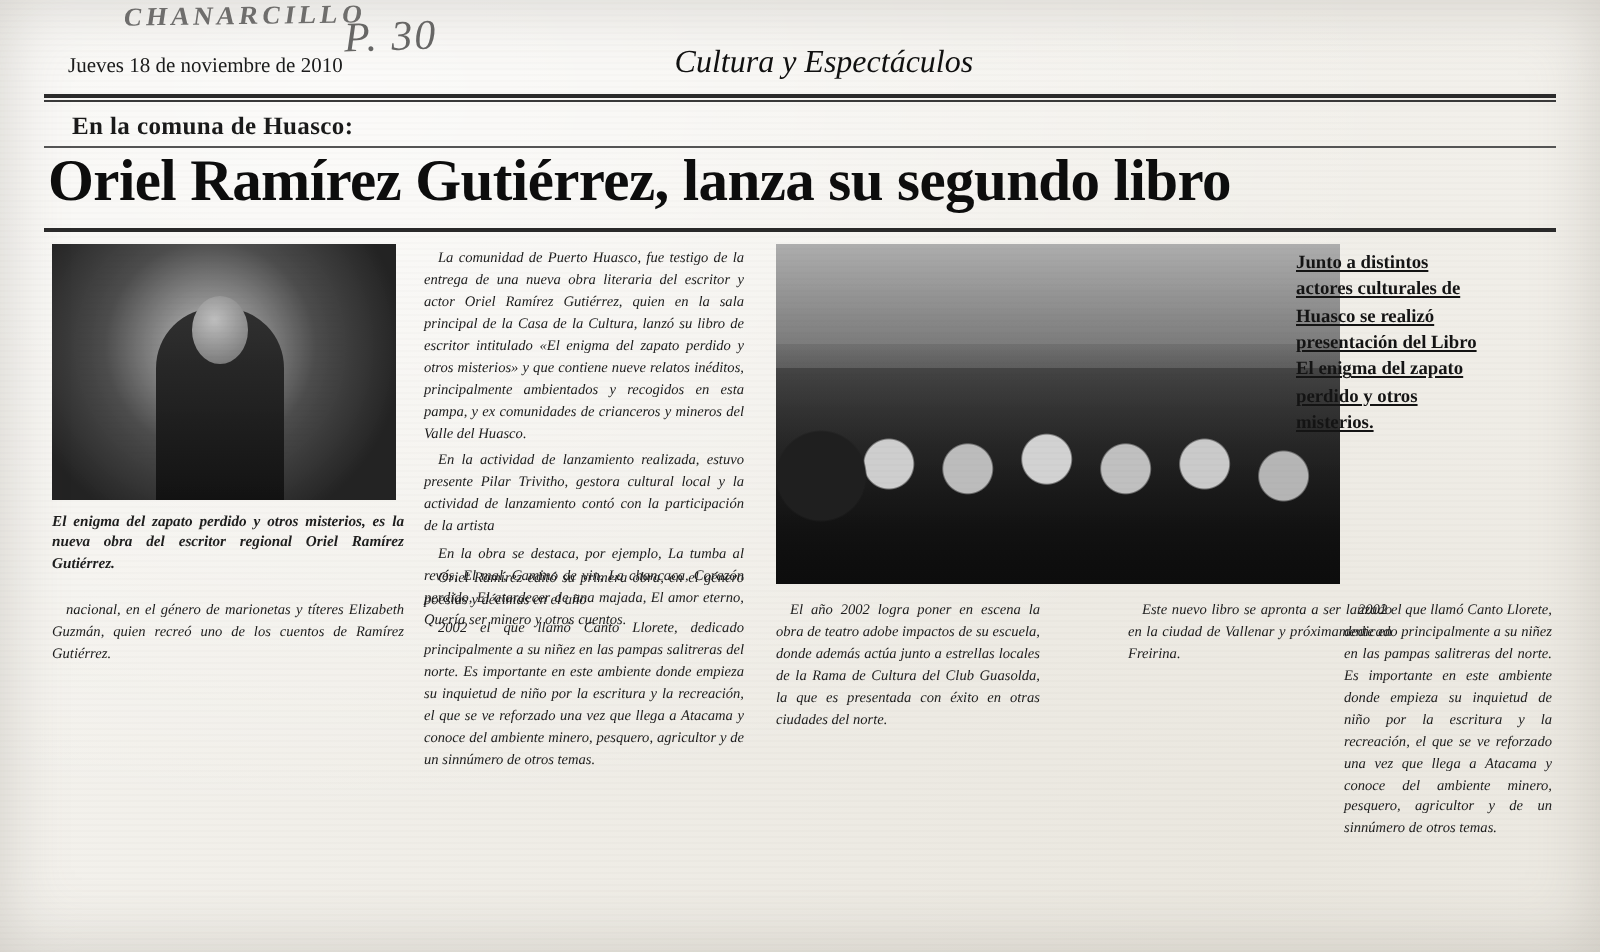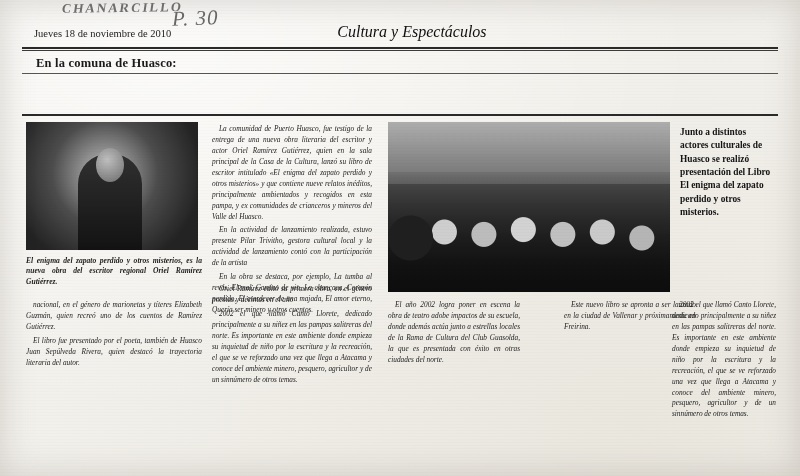--- a/index.html
+++ b/index.html
@@ -213,26 +213,27 @@
     line-height: 1.38;
     font-weight: bold;
     font-style: italic;
     color: #1e1e1e;
     text-align: justify;
   }
   
   .caption-right {
     position: absolute;
     top: 126px;
-    left: 680px;
+    left: 648px;
     width: 96px;
     font-size: 9.4px;
     line-height: 1.42;
     font-weight: bold;
     color: #141414;
+    text-decoration: underline;
   }
   
   .col {
     position: absolute;
     font-size: 7.3px;
     line-height: 1.5;
     text-align: justify;
     color: #1c1c1c;
     font-family: "Liberation Serif", serif;
     column-fill: auto;
@@ -276,20 +277,21 @@
   <div class="masthead">
     <div class="date">Jueves 18 de noviembre de 2010</div>
     <div class="section">Cultura y Espectáculos</div>
   </div>
   <div class="rule"></div>
   <div class="rule thin"></div>
 
   <div class="kicker">En la comuna de Huasco:</div>
   <div class="kicker-rule"></div>
 
+  <div class="headline">Oriel Ramírez Gutiérrez, lanza su segundo libro</div>
   <div class="headline-rule"></div>
 
   <div class="photo photo-left">
     <div class="lamp"></div>
     <div class="figure"></div>
     <div class="head"></div>
   </div>
 
   <div class="photo photo-center">
     <div class="wall"></div>
@@ -300,21 +302,20 @@
   <div class="caption-right">Junto a distintos actores culturales de Huasco se realizó presentación del Libro El enigma del zapato perdido y otros misterios.</div>
 
   <div class="col c1">
     <p>La comunidad de Puerto Huasco, fue testigo de la entrega de una nueva obra literaria del escritor y actor Oriel Ramírez Gutiérrez, quien en la sala principal de la Casa de la Cultura, lanzó su libro de escritor intitulado «El enigma del zapato perdido y otros misterios» y que contiene nueve relatos inéditos, principalmente ambientados y recogidos en esta pampa, y ex comunidades de crianceros y mineros del Valle del Huasco.</p>
     <p>En la actividad de lanzamiento realizada, estuvo presente Pilar Trivitho, gestora cultural local y la actividad de lanzamiento contó con la participación de la artista</p>
     <p>En la obra se destaca, por ejemplo, La tumba al revés, El mal, Camino de vin, La chancaca, Corazón perdido, El atardecer de una majada, El amor eterno, Quería ser minero y otros cuentos.</p>
   </div>
 
   <div class="col c2">
     <p>nacional, en el género de marionetas y títeres Elizabeth Guzmán, quien recreó uno de los cuentos de Ramírez Gutiérrez.</p>
-    <p>El libro fue presentado por el poeta, también de Huasco Juan Sepúlveda Rivera, quien destacó la trayectoria literaria del autor.</p>
   </div>
 
   <div class="col c3">
     <p>Oriel Ramírez editó su primera obra, en el género poesías y décimas en el año</p>
     <p>2002 el que llamó Canto Llorete, dedicado principalmente a su niñez en las pampas salitreras del norte. Es importante en este ambiente donde empieza su inquietud de niño por la escritura y la recreación, el que se ve reforzado una vez que llega a Atacama y conoce del ambiente minero, pesquero, agricultor y de un sinnúmero de otros temas.</p>
   </div>
 
   <div class="col c4">
     <p>El año 2002 logra poner en escena la obra de teatro adobe impactos de su escuela, donde además actúa junto a estrellas locales de la Rama de Cultura del Club Guasolda, la que es presentada con éxito en otras ciudades del norte.</p>
   </div>

